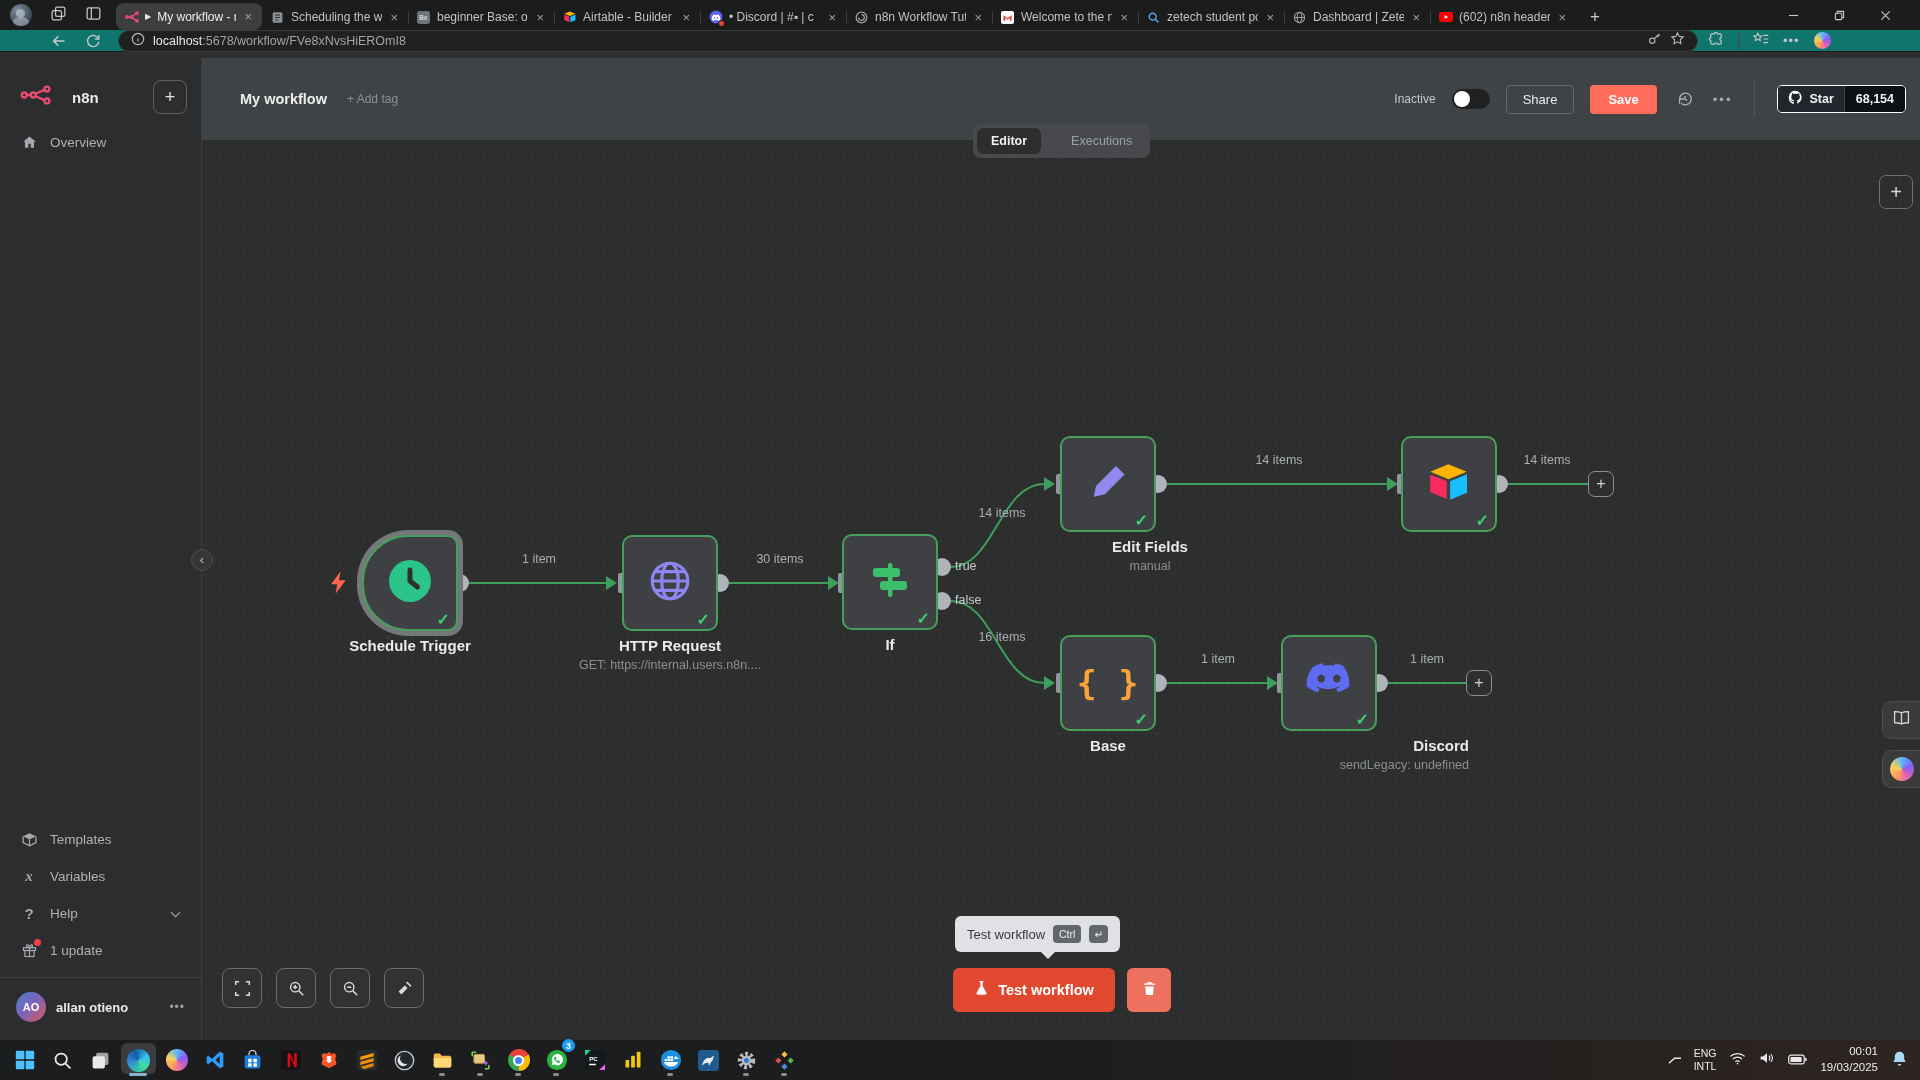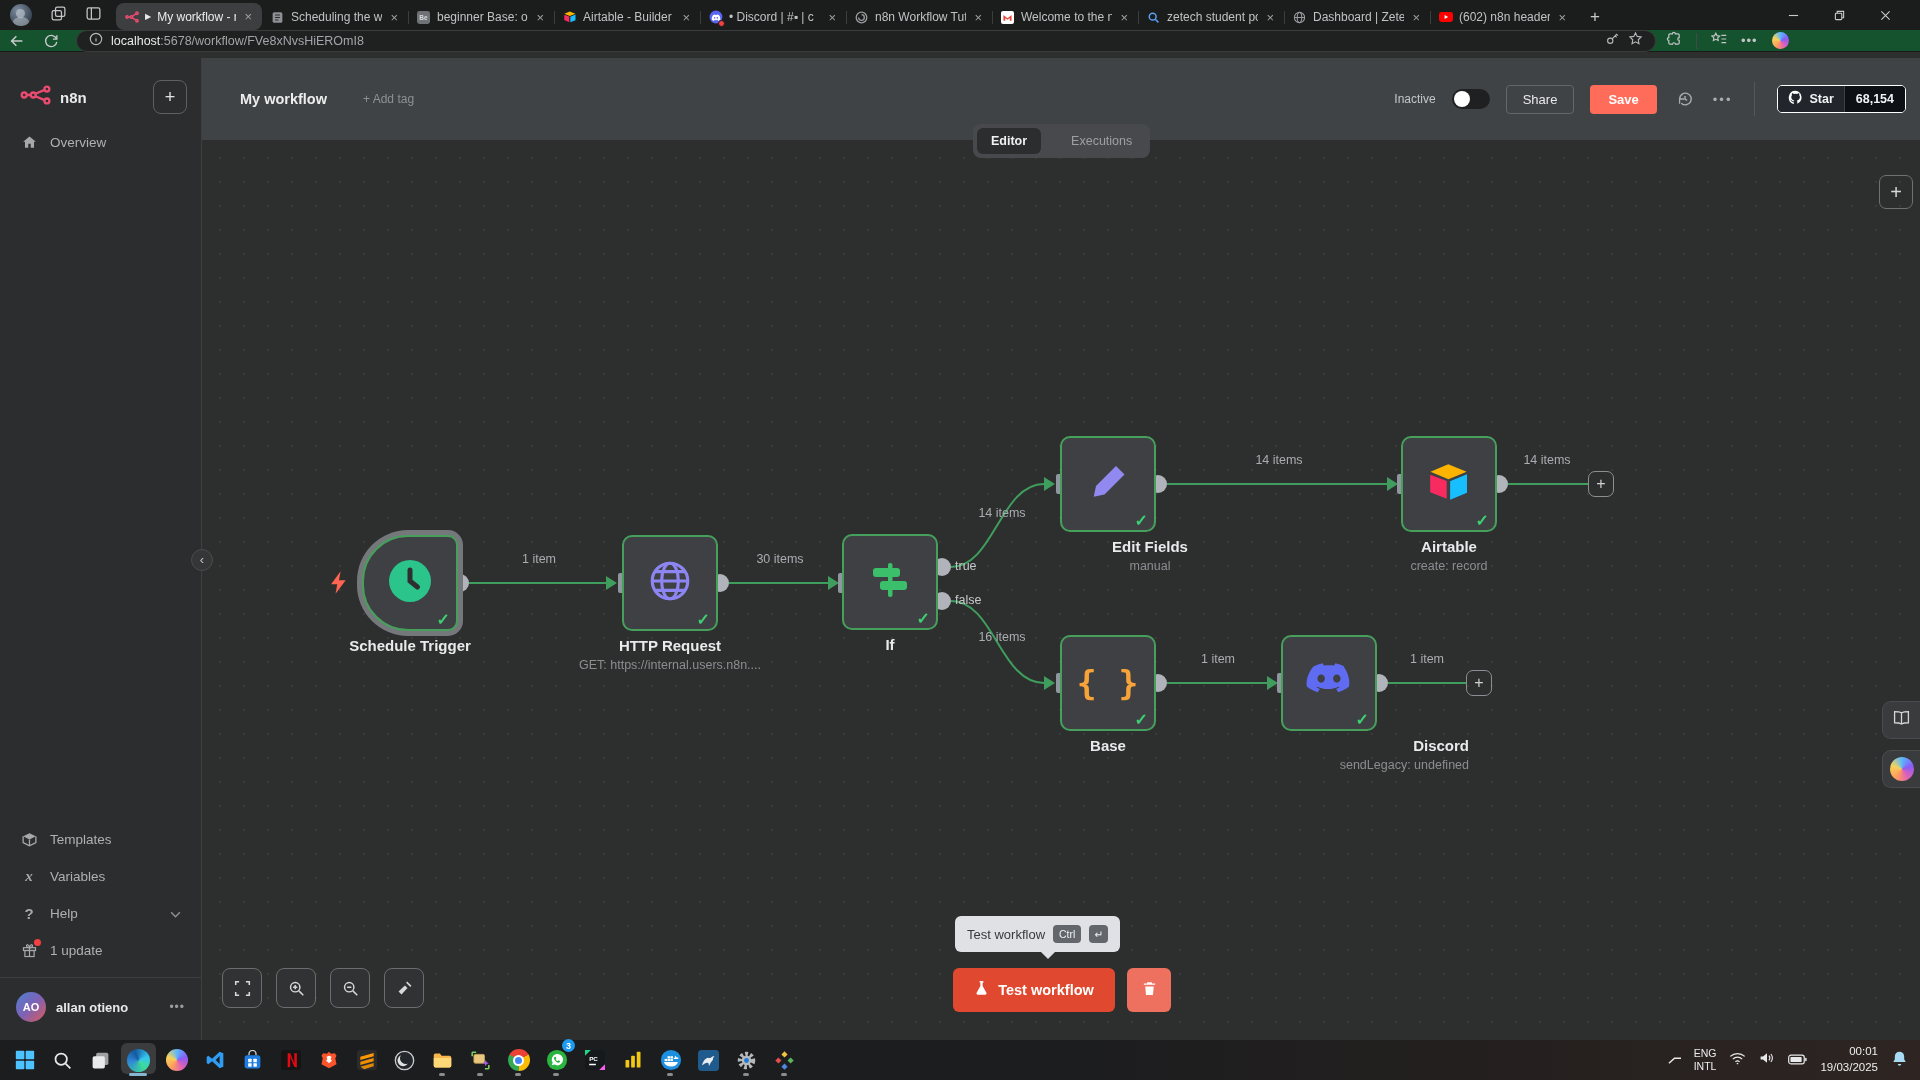--- a/index.html
+++ b/index.html
@@ -23,36 +23,36 @@
   .tab-title { flex:1; white-space:nowrap; overflow:hidden; text-overflow:clip; }
   .tab-close { font-size:13px; color:#9fa1a3; padding:0 2px; }
   .favicon { width:15px; height:15px; display:flex; align-items:center; justify-content:center; position:relative; flex:none; }
   .favicon .badge-dot { position:absolute; right:-2px; bottom:-2px; width:7px; height:7px; border-radius:50%;
                         background:#f23f42; border:1.5px solid #1b1c1c; }
   .playing { font-size:8px; color:#e8e9ea; flex:none; }
   .newtab { width:26px; height:26px; margin:4px 0 0 6px; display:flex; align-items:center; justify-content:center;
             color:#c7c9ca; font-size:17px; border-radius:6px; }
   .wincontrols { position:absolute; right:12px; top:0; height:30px; display:flex; }
   .wincontrols span { width:46px; height:30px; display:flex; align-items:center; justify-content:center; color:#c9cacb; }
-  .toolbar { position:absolute; left:0; top:30px; width:1920px; height:22px; background:#14532d;
-             display:flex; align-items:center; border-bottom:1px solid #1a1a1a; }
+  .toolbar { position:absolute; left:0; top:30px; width:1920px; height:22px; background:#0f766e;
+             display:flex; align-items:center; border-bottom:1px solid #1a1a1a;padding-left:42px; }
   .nav-btn { width:34px; height:26px; display:flex; align-items:center; justify-content:center; }
   .urlpill { flex:1; height:22px; margin:0 10px 0 8px; max-width:1580px; background:#1f2020; border:1px solid #3a3b3b;
              border-radius:11px; display:flex; align-items:center; padding:0 12px; gap:8px; }
   .url-text { flex:1; font-size:12.5px; white-space:nowrap; overflow:hidden; }
   .url-host { color:#e8e9ea; } .url-rest { color:#a2a5a8; }
   .toolbar-icons { display:flex; align-items:center; gap:14px; padding-right:14px; }
   .vdiv { width:1px; height:16px; background:#474848; }
   .ic-copilot { width:17px; height:17px; border-radius:50%;
                 background:conic-gradient(#59b7ff,#8a5cf5,#e061b6,#ff9d5c,#f6d35b,#59b7ff); }
 
   
   .n8n-sidebar { position:absolute; left:0; top:58px; width:202px; height:982px; background:#2c2d2e;
                  border-right:1px solid #3d3f40; display:flex; flex-direction:column; z-index:3; }
-  .logo-row { display:flex; align-items:center; padding:22px 14px 10px 20px; gap:8px; }
+  .logo-row { display:flex; align-items:center; padding:22px 14px 10px 20px; gap:20px; }
   .logo-text { color:#e9eaeb; font-size:15px; font-weight:700; flex:1; }
   .addwf-btn { width:34px; height:34px; border:1px solid #5e6063; border-radius:8px; color:#e2e3e4;
                display:flex; align-items:center; justify-content:center; font-size:18px; font-weight:400; }
   .side-item { display:flex; align-items:center; gap:12px; padding:10px 20px; color:#aeb1b3; font-size:13.5px; }
   .side-item .ic { width:18px; display:flex; justify-content:center; }
   .side-spacer { flex:1; }
   .var-x { font-style:italic; font-family:"Liberation Serif", serif; font-weight:700; font-size:15px; color:#a6a9ac; }
   .help-chev { margin-left:auto; }
   .gift-wrap { position:relative; }
   .gift-dot { position:absolute; right:-3px; top:-3px; width:7px; height:7px; background:#f23f42; border-radius:50%; }
@@ -60,21 +60,21 @@
   .user-row { display:flex; align-items:center; gap:10px; padding:14px 16px 18px 16px; }
   .user-avatar { width:30px; height:30px; border-radius:50%; color:#fff; font-size:11px; font-weight:700;
                  display:flex; align-items:center; justify-content:center;
                  background:linear-gradient(135deg,#4e7fd0 0%, #7e62b5 50%, #e05a55 100%); }
   .user-name { color:#e8e9ea; font-size:13px; font-weight:700; flex:1; }
   .user-menu { color:#9a9da0; font-size:12px; letter-spacing:1px; }
 
   .n8n-header { position:absolute; left:202px; top:58px; width:1718px; height:82px; background:#404346;
                 display:flex; align-items:center; padding:0 14px 0 38px; z-index:2; }
   .wf-title { color:#eceded; font-size:14.5px; font-weight:600; }
-  .add-tag { color:#8e9194; font-size:12px; margin-left:36px; }
+  .add-tag { color:#8e9194; font-size:12px; margin-left:20px; }
   .hdr-right { margin-left:auto; display:flex; align-items:center; gap:16px; }
   .inactive-lbl { color:#c3c5c7; font-size:12px; }
   .toggle { width:38px; height:20px; border-radius:10px; background:#1f2022; position:relative; }
   .toggle .knob { position:absolute; left:2px; top:2px; width:16px; height:16px; border-radius:50%; background:#fff; }
   .btn-share { border:1px solid #63666a; border-radius:4px; color:#e8e9ea; font-size:13px; padding:6px 16px; background:transparent; }
   .btn-save { background:#ff6d5a; border:none; border-radius:4px; color:#fff; font-size:13px; font-weight:600; padding:7px 18px; }
   .hdr-ic { width:24px; display:flex; justify-content:center; color:#aaadb0; }
   .hdots { color:#aaadb0; font-size:13px; letter-spacing:2px; }
   .hdr-div { width:1px; height:34px; background:#54575a; margin:0 6px; }
   .gh-widget { display:flex; height:28px; border:1px solid #ffffff; border-radius:5px; overflow:hidden; }
@@ -575,24 +575,20 @@
     <div class="node" style="left:1199px; top:296px;">
       <span>
         <svg width="46" height="46" viewBox="0 0 24 24">
             <path d="M11.6 2.8 2.3 6.6l9.4 3.9 9.5-3.8z" fill="#fcb400"></path>
             <path d="M12.6 11.6v9.6l8.8-3.6V8z" fill="#18bfff"></path>
             <path d="M2.2 8.2v9.1l8.6 3.5v-9.3z" fill="#f82b60"></path>
           </svg>
       </span>
       <span class="node-check">✓</span>
     </div>
-    <div class="nlabel" style="left:1107px; top:398px;">
-      <div class="t">Airtable</div>
-      <div class="s">create: record</div>
-    </div>
 
     <div class="node" style="left:858px; top:495px;">
       <span class="braces">{ }</span>
       <span class="node-check">✓</span>
     </div>
     <div class="nlabel" style="left:766px; top:597px;">
       <div class="t">Base</div>
     </div>
 
     <div class="node" style="left:1079px; top:495px;">

